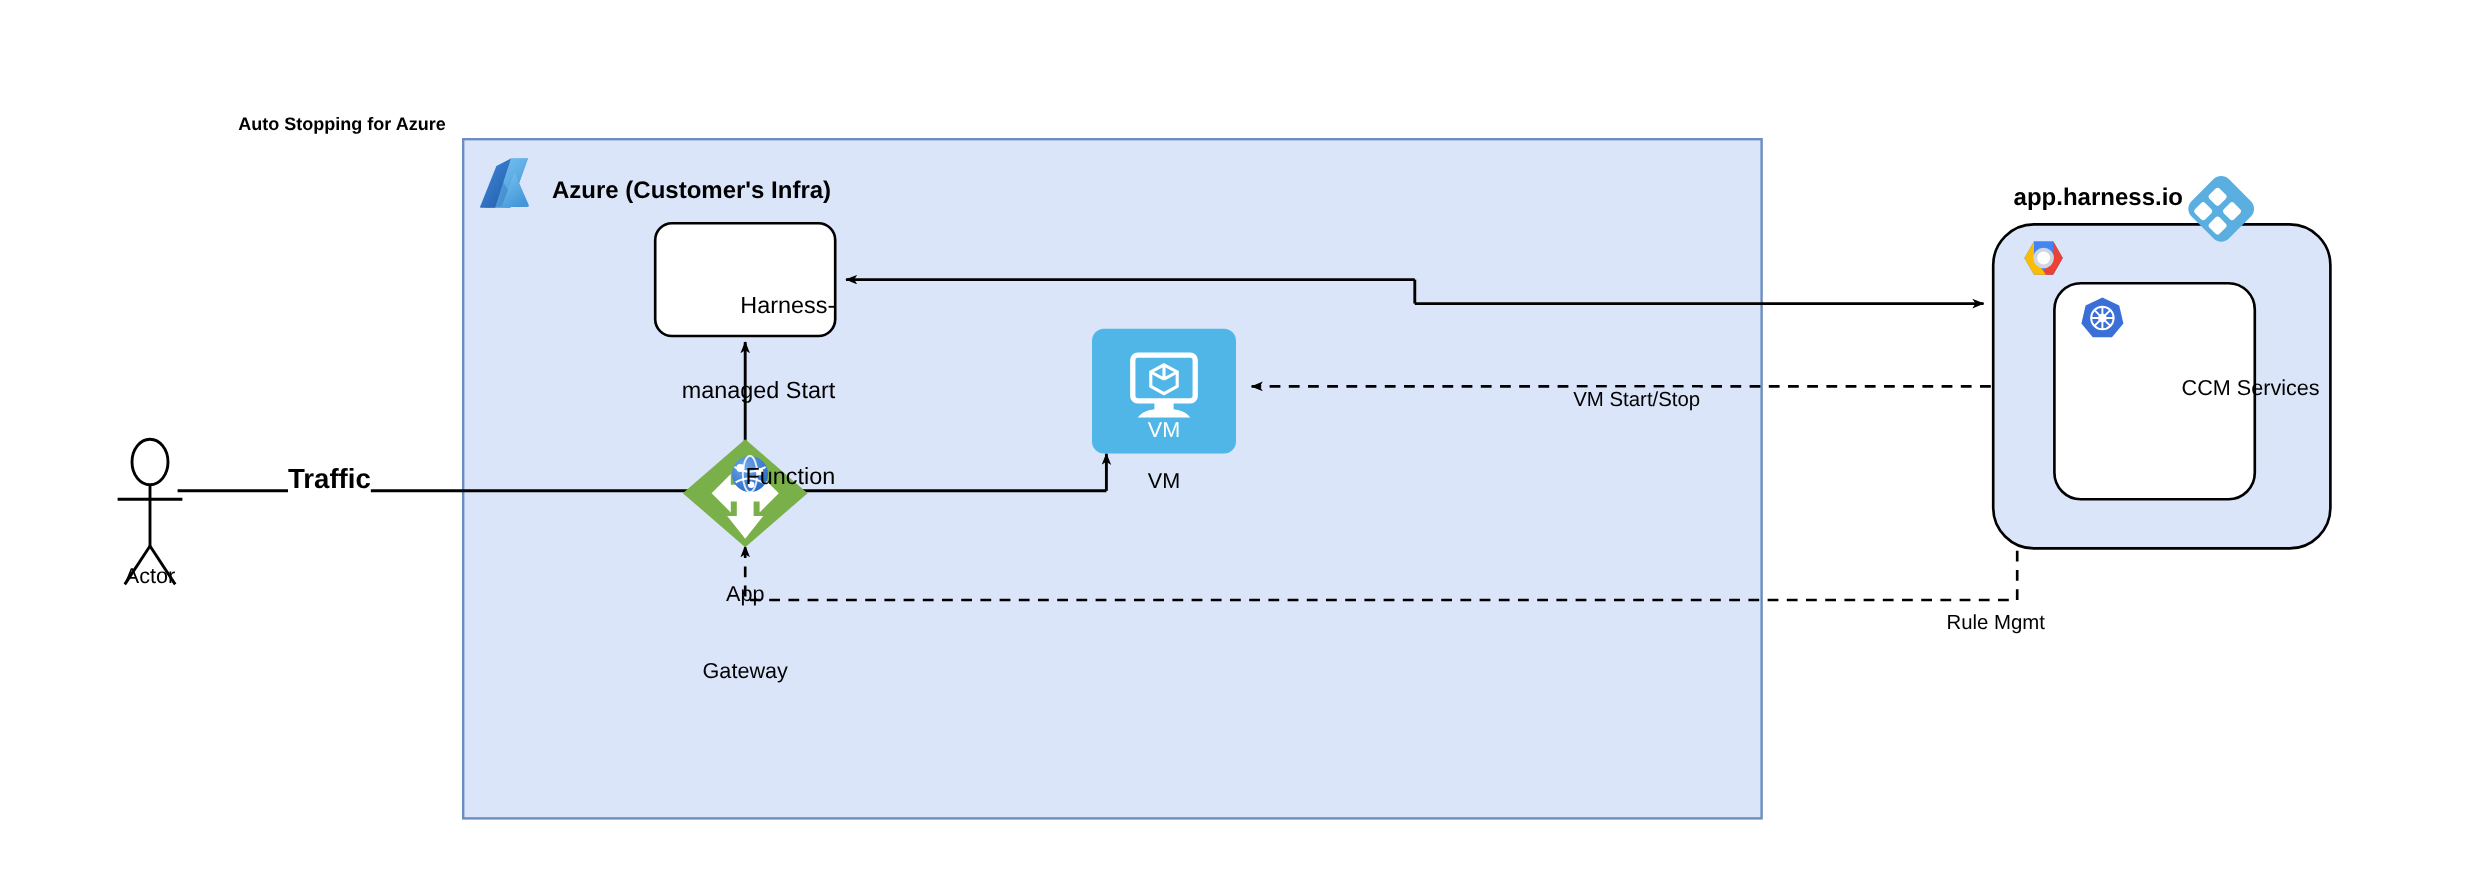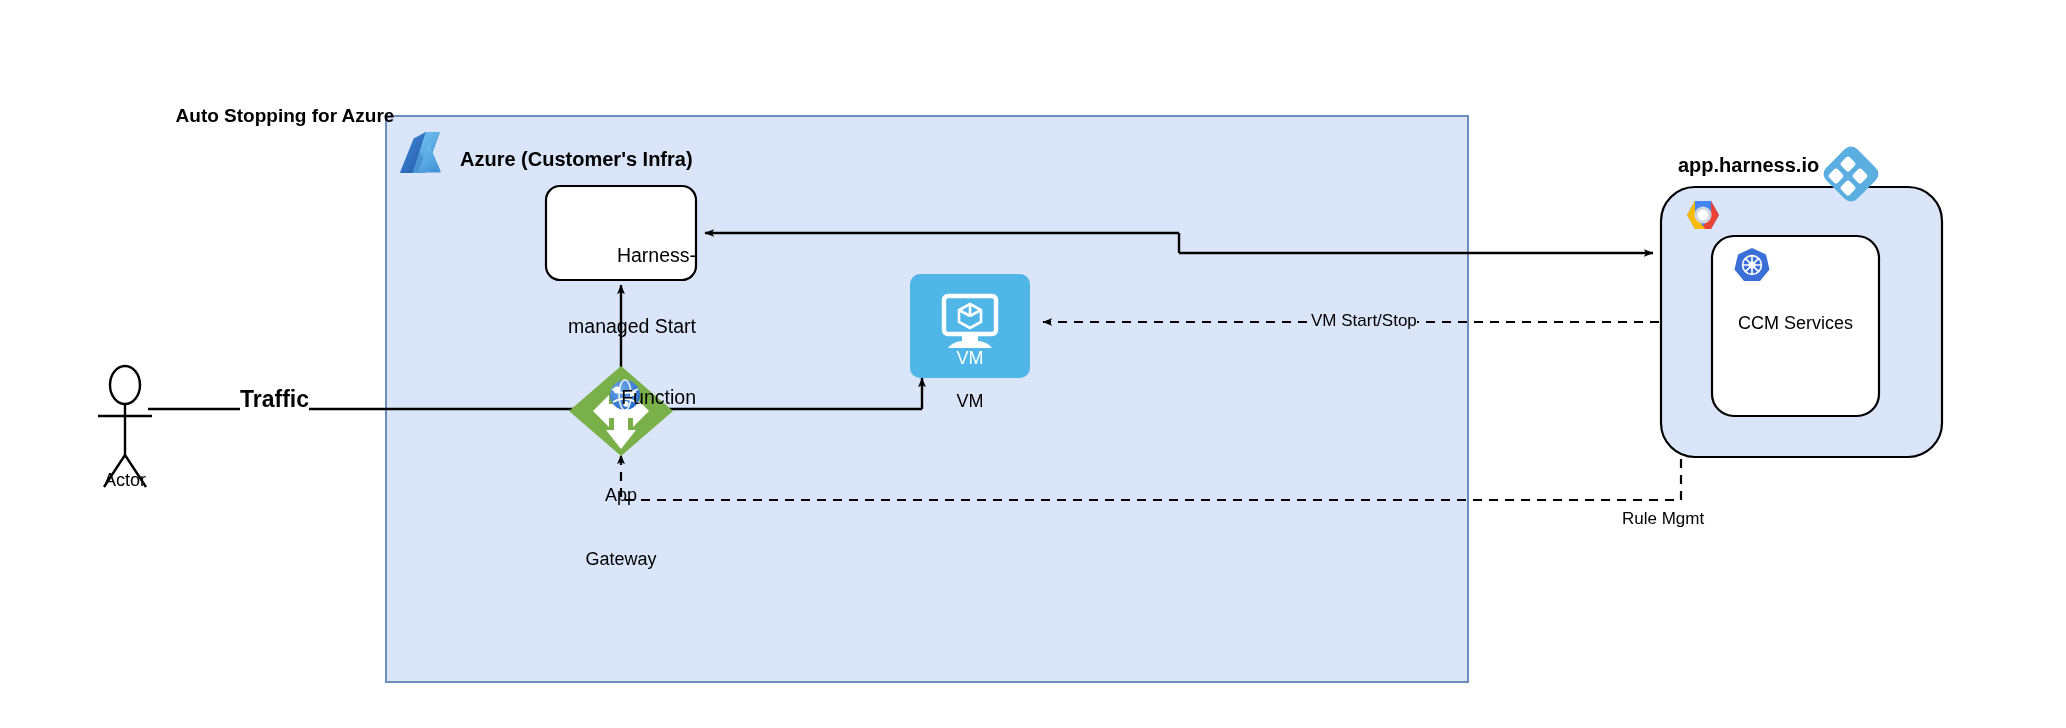--- a/index.html
+++ b/index.html
@@ -26,40 +26,40 @@
   }
   .txt {
     position: absolute;
     color: #000000;
     font-family: "Liberation Sans", sans-serif;
     white-space: pre;
     line-height: 1.18;
   }
   .center { text-align: center; }
   .diagram-title {
-    font-size: 19px;
+    font-size: 15px;
     font-weight: bold;
     text-align: center;
     line-height: 1.22;
   }
   .node-box-label {
     font-size: 19.5px;
     text-align: right;
     line-height: 1.22;
   }
   .grp-label {
     font-size: 20px;
     font-weight: bold;
   }
   .sm-label { font-size: 18px; }
   .edge-txt {
     font-size: 17px;
     background: #ffffff;
   }
-  .edge-txt.on-blue { background: #dbe5f9; }
+  .edge-txt.on-blue { background: #dbe5f9; margin-top: 12px; }
   .edge-txt.bold-t { font-weight: bold; font-size: 23px; }
 </style>
 </head>
 <body>
 
 <div id="canvas">
 
   <svg class="layer" viewBox="0 0 2066 728">
     <defs>
       <marker id="arrowFilled" markerWidth="12" markerHeight="12" refX="9.4" refY="4" orient="auto" markerUnits="userSpaceOnUse">
@@ -202,21 +202,21 @@
 
   <div class="txt sm-label center" style="left:930px; top:391px; width:80px;">VM</div>
 
   <div class="txt sm-label center" style="left:521px; top:443px; width:200px;">
     <div>App</div>
     <div>Gateway</div>
   </div>
 
   <div class="txt sm-label center" style="left:85px; top:470px; width:80px;">Actor</div>
 
-  <div class="txt sm-label center" style="left:1712px; top:313px; width:167px;">CCM Services</div>
+  <div class="txt sm-label center" style="left:1792px; top:313px; width:167px;">CCM Services</div>
 
   <div class="txt edge-txt bold-t" style="left:240px; top:386px;">Traffic</div>
 
   <div class="txt edge-txt on-blue" style="left:1311px; top:311px;">VM Start/Stop</div>
 
   <div class="txt edge-txt" style="left:1622px; top:509px;">Rule Mgmt</div>
 
 </div>
 
 </body></html>

